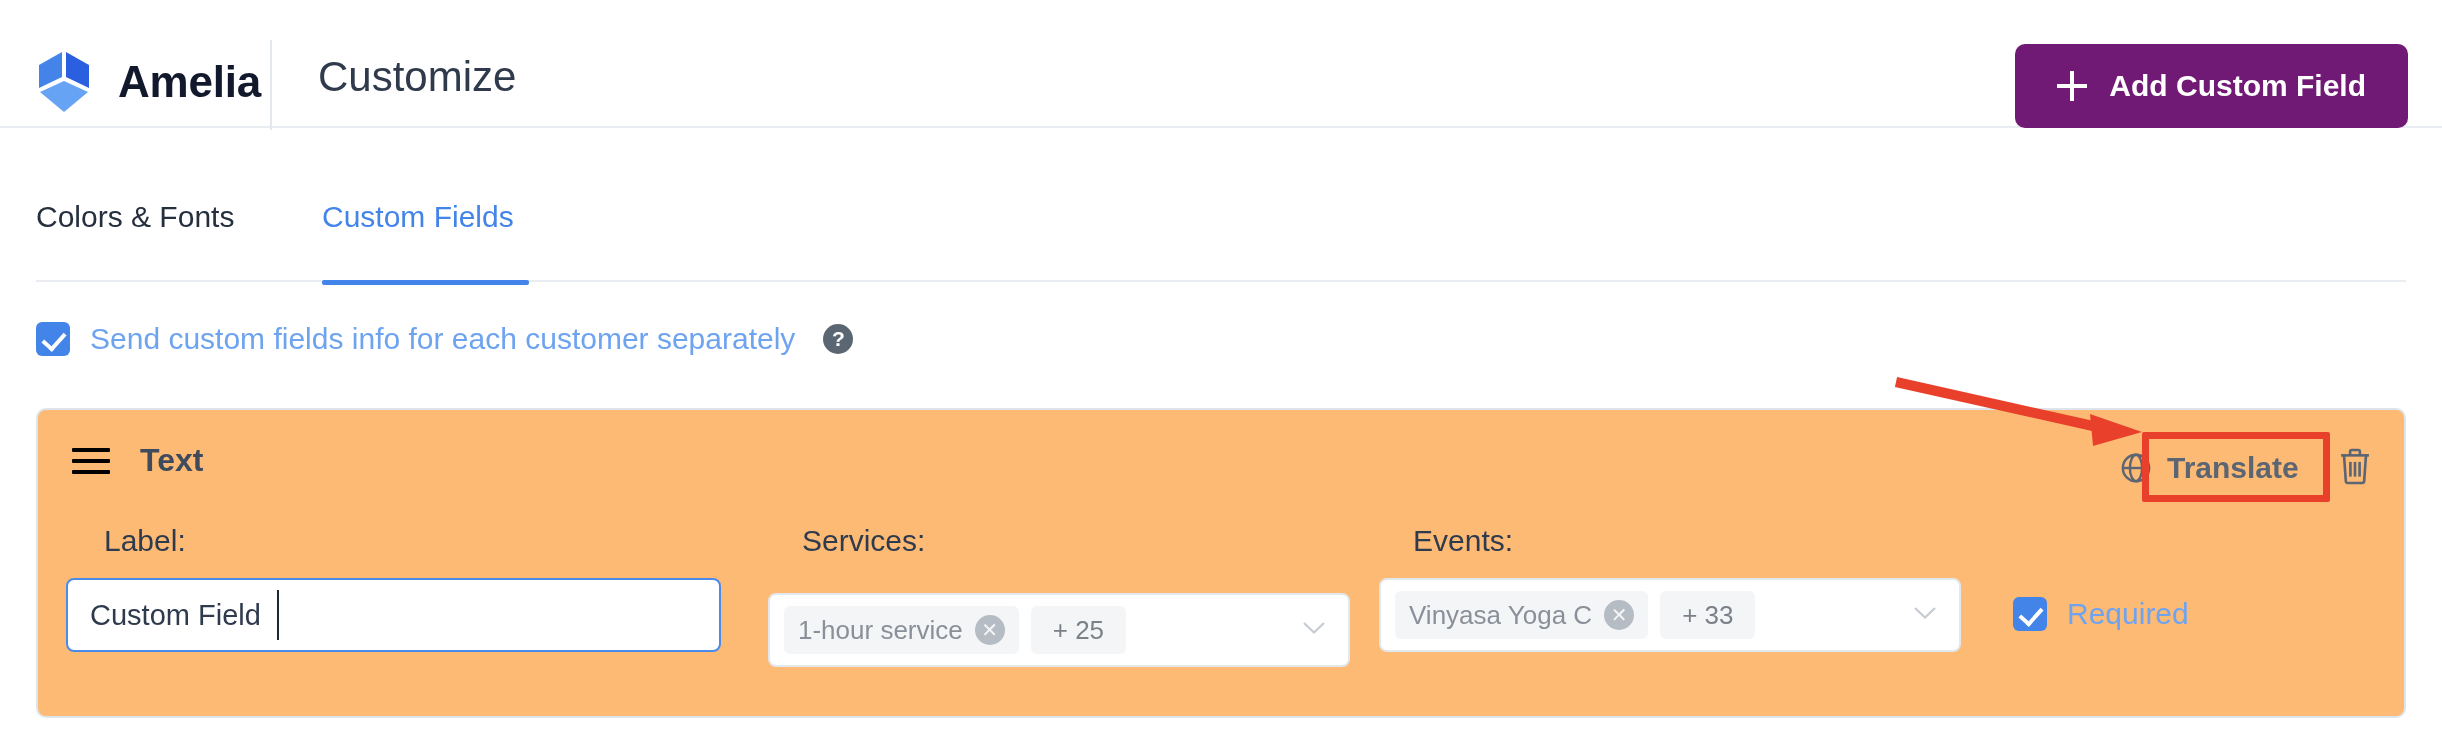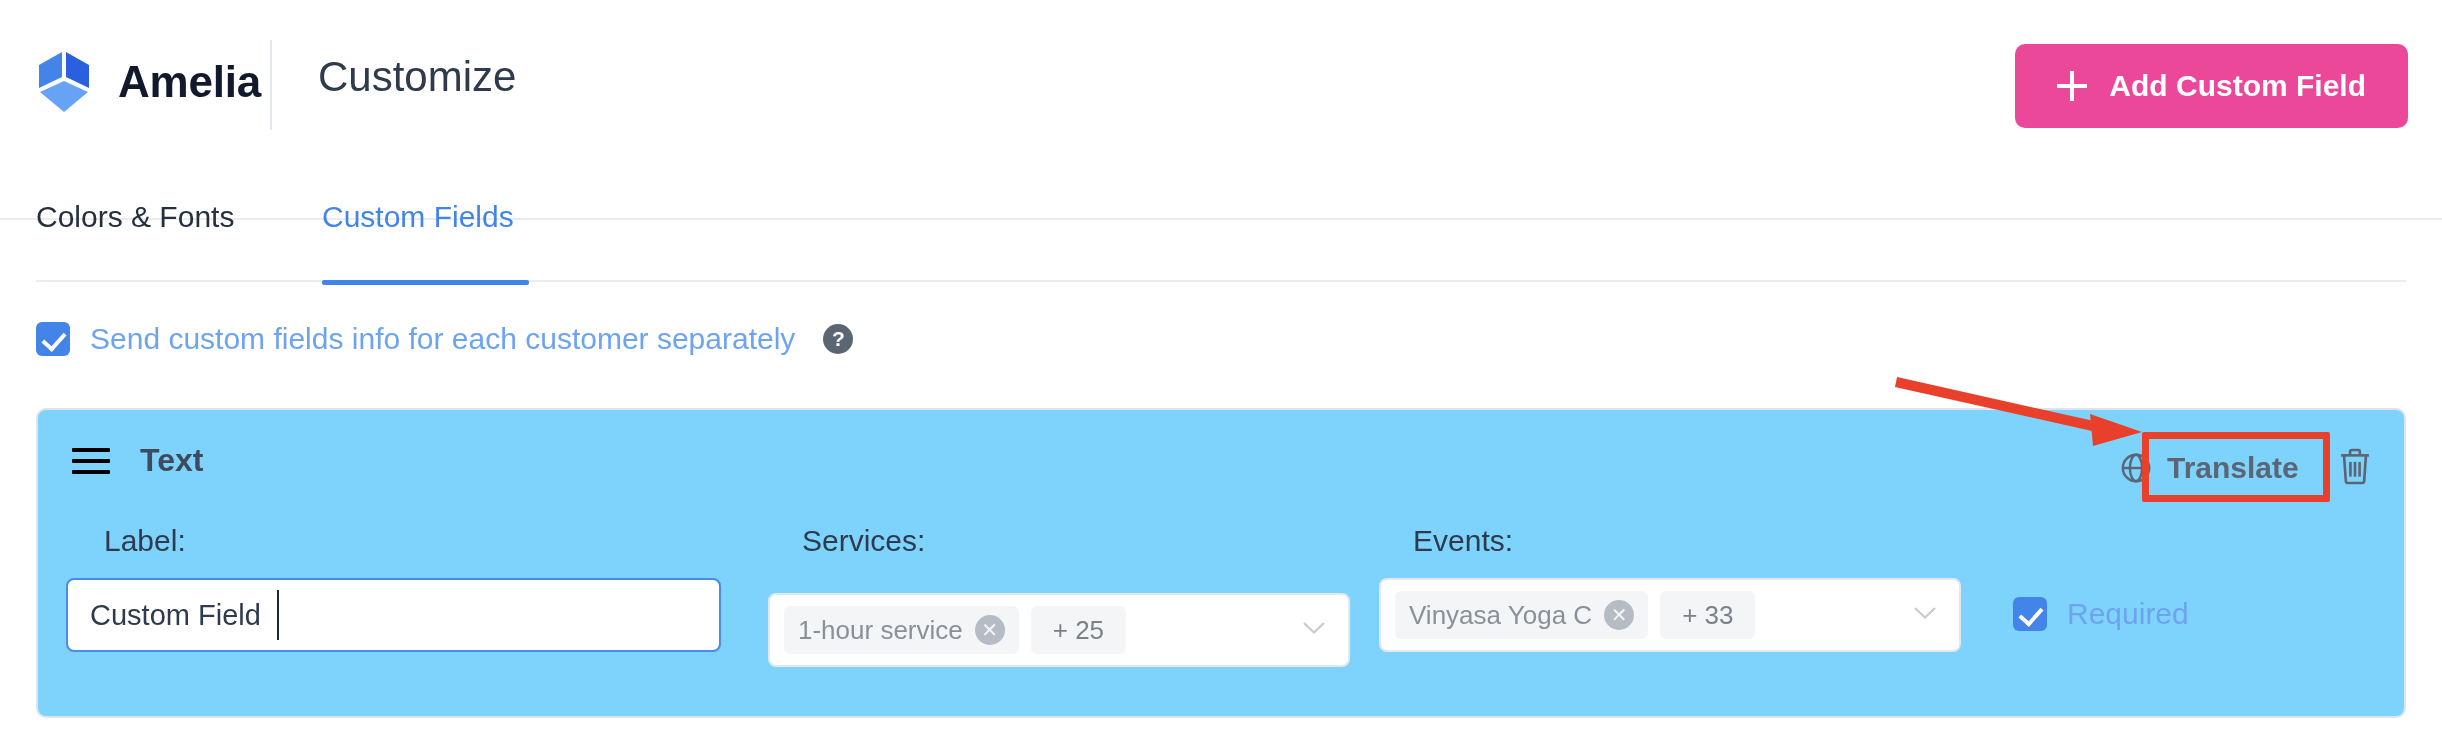--- a/index.html
+++ b/index.html
@@ -13,21 +13,21 @@
   #root {
     position: relative;
     width: 2442px; height: 750px;
     overflow: hidden;
     background: #ffffff;
   }
 
   
   .header {
     position: absolute; left: 0; top: 0;
-    width: 2442px; height: 220px;
+    width: 2442px; height: 128px;
     background: #ffffff;
     border-bottom: 2px solid #e9edf2;
   }
   .brand {
     position: absolute; left: 34px; top: 50px;
     display: flex; align-items: center; gap: 24px;
   }
   .logo { width: 60px; height: 64px; display: block; }
   .brand-name {
     font-size: 44px; font-weight: 700; color: #12192c;
@@ -37,21 +37,21 @@
     position: absolute; left: 270px; top: 40px;
     width: 2px; height: 90px; background: #e3e8ee;
   }
   .page-title {
     position: absolute; left: 318px; top: 52px;
     font-size: 42px; color: #303a4d; font-weight: 400; line-height: 1.2;
   }
   .add-btn {
     position: absolute; right: 34px; top: 44px;
     height: 84px; padding: 0 42px;
-    background: #ec4899; color: #ffffff;
+    background: #701a75; color: #ffffff;
     border: none; border-radius: 10px;
     display: flex; align-items: center; gap: 22px;
     font-size: 30px; font-family: "Liberation Sans", sans-serif;
     font-weight: 700; cursor: pointer;
   }
   .plus-icon {
     width: 30px; height: 30px; position: relative; display: block;
   }
   .plus-icon::before, .plus-icon::after {
     content: ""; position: absolute; background: #ffffff;
@@ -104,21 +104,21 @@
     background: #5b6673; color: #ffffff;
     font-size: 21px; font-weight: 700;
     display: flex; align-items: center; justify-content: center;
     margin-left: 8px; cursor: pointer; flex: none;
   }
 
   
   .card {
     position: absolute; left: 36px; top: 408px;
     width: 2370px; height: 310px;
-    background: #7dd3fc;
+    background: #fdba74;
     border: 2px solid #dfe4ec;
     border-radius: 10px;
   }
   .card-head {
     position: absolute; left: 34px; top: 32px;
     display: flex; align-items: center; gap: 30px;
   }
   .drag-icon {
     width: 38px; height: 26px; position: relative; display: block; cursor: grab;
   }

